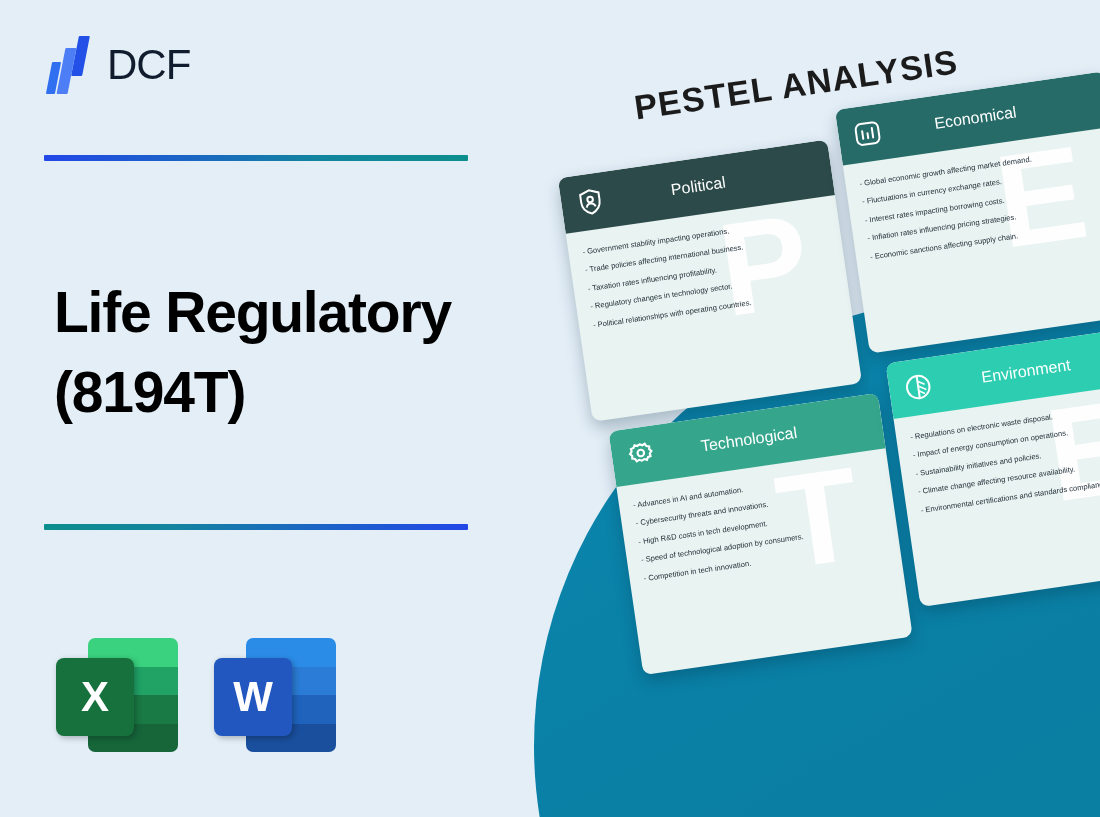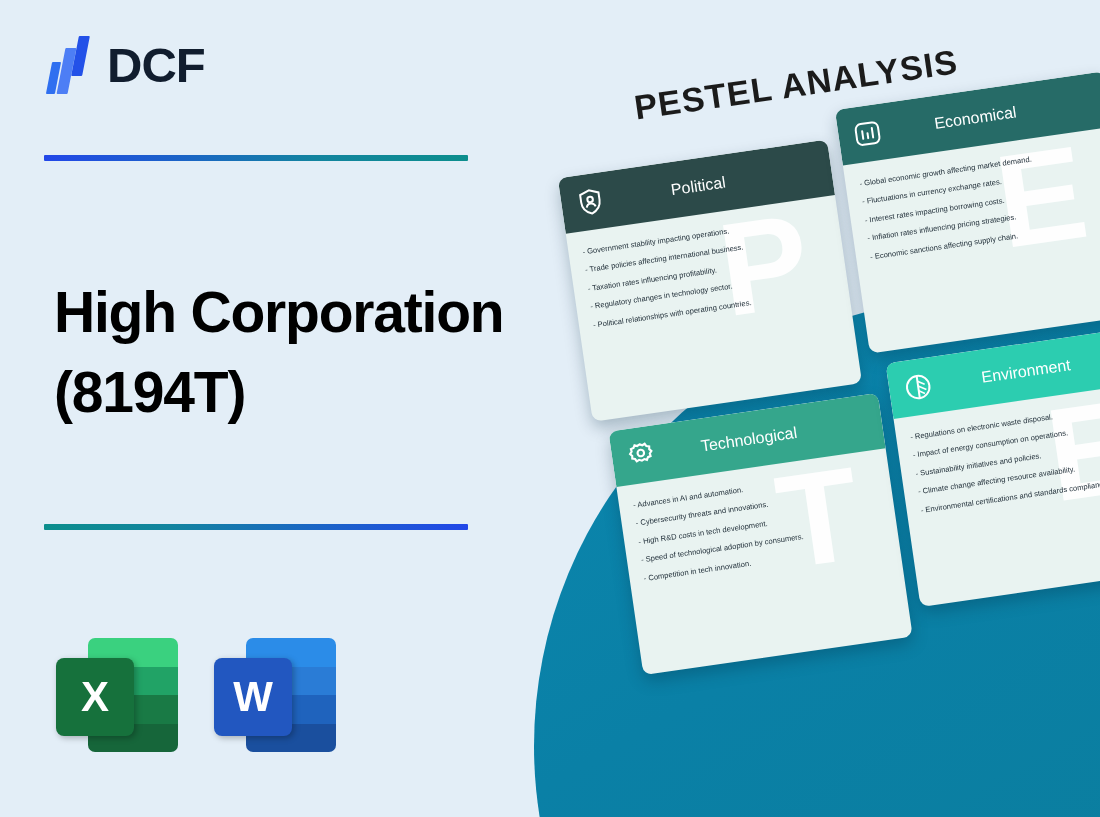--- a/index.html
+++ b/index.html
@@ -22,21 +22,21 @@
 
   
   .left-panel{ position:absolute; left:0; top:0; width:530px; height:817px; }
 
   .logo-wrap{ position:absolute; left:48px; top:36px; display:flex; align-items:center; gap:13px; }
   .logo-mark{ position:relative; width:46px; height:58px; }
   .logo-mark i{ position:absolute; display:block; border-radius:1px; transform:skewX(-11deg); }
   .bar-a{ left:1px;  top:26px; width:9px;  height:32px; background:#2f6ff0; }
   .bar-b{ left:13px; top:12px; width:11px; height:46px; background:#4d7ef5; }
   .bar-c{ left:27px; top:0px;  width:11px; height:40px; background:#2351e8; }
-  .logo-text{ font-size:49px; font-weight:700; color:#111d2e; letter-spacing:-1px; line-height:1; }
+  .logo-text{ font-size:42px; font-weight:400; color:#111d2e; letter-spacing:-1px; line-height:1; }
 
   .rule{ position:absolute; left:44px; width:424px; height:6px; border-radius:1px; }
   .rule-top{ top:155px; background:linear-gradient(90deg,#2247e8 0%, #1b63c7 32%, #12849f 64%, #0c8e8d 100%); }
   .rule-bottom{ top:524px; background:linear-gradient(90deg,#0c8e8d 0%, #12849f 30%, #1b63c7 66%, #2247e8 100%); }
 
   .title{
     position:absolute; left:54px; top:281px; width:460px;
     font-size:57px; font-weight:700; color:#000; line-height:1.12; letter-spacing:-1.2px;
   }
   .title .line2{ display:block;margin-top:16px; }
@@ -120,21 +120,21 @@
       <i class="bar-a"></i>
         <i class="bar-b"></i>
         <i class="bar-c"></i>
     </span>
     <span class="logo-text">DCF</span>
   </div>
 
   <div class="rule rule-top"></div>
 
   <h1 class="title">
-    <span>High Corporation</span>
+    <span>Life Regulatory</span>
     <span class="line2">(8194T)</span>
   </h1>
 
   <div class="rule rule-bottom"></div>
 
   <div class="office-icons">
     <div class="off-icon">
       <div class="off-sheet">
         <span class="xl-1"></span>
           <span class="xl-2"></span>

